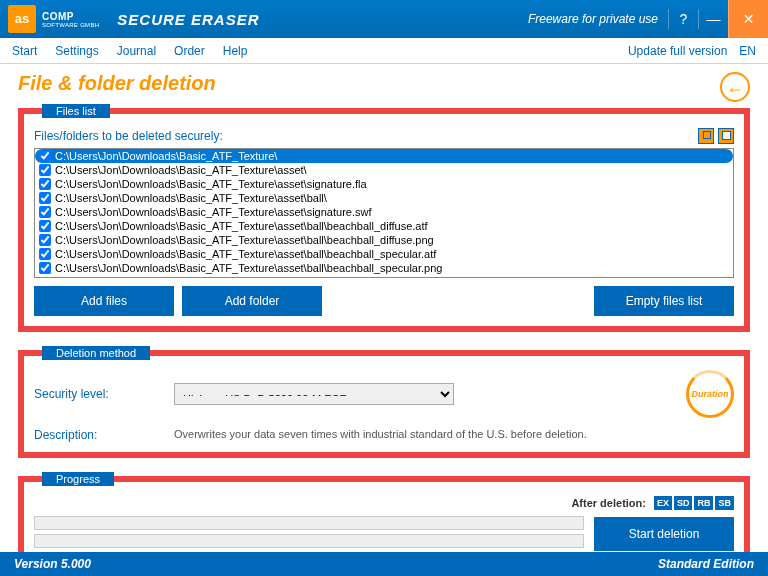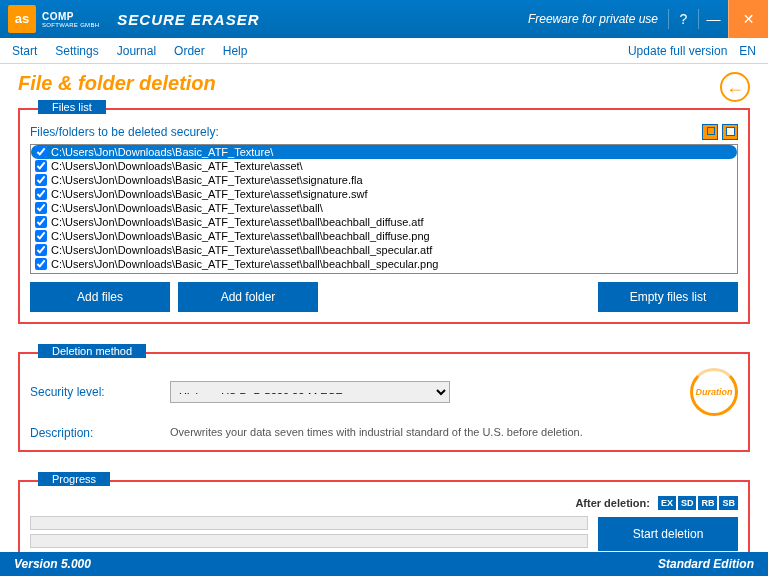--- a/index.html
+++ b/index.html
@@ -21,21 +21,21 @@
 .menubar .menu-item { margin-right: 18px; cursor: pointer; }
 .menubar .right-items { margin-left: auto; display: flex; }
 .menubar .right-items span { margin-left: 12px; cursor: pointer; }
 
 .content { padding: 8px 18px 0 18px; }
 
 .page-header { display: flex; align-items: flex-start; margin-bottom: 6px; }
 .page-title { color: #ff9800; font-size: 20px; font-weight: bold; font-style: italic; }
 .back-btn { margin-left: auto; width: 30px; height: 30px; border: 2px solid #ff9800; border-radius: 50%; display: flex; align-items: center; justify-content: center; color: #ff9800; font-size: 18px; cursor: pointer; }
 
-.groupbox { border: 2px solid #ef4444; position: relative; margin-bottom: 28px; padding: 14px 10px 10px 10px; }
+.groupbox { border: 6px solid #ef4444; position: relative; margin-bottom: 18px; padding: 14px 10px 10px 10px; }
 .groupbox .legend { position: absolute; top: -10px; left: 18px; background: #0068b8; color: #fff; padding: 1px 14px; font-size: 11px; }
 
 .files-label-row { display: flex; align-items: center; margin-bottom: 4px; }
 .files-label { color: #0068b8; font-size: 12px; }
 .icon-btns { margin-left: auto; display: flex; gap: 4px; }
 .icon-btn { width: 16px; height: 16px; background: #ff9800; border: 1px solid #0068b8; cursor: pointer; position: relative; }
 .icon-btn::after { content:''; position:absolute; top:2px; left:4px; width:6px; height:6px; border:1px solid #0068b8; }
 .icon-btn.i2::after { top:2px; left:3px; width:7px; height:7px; border:1px solid #0068b8; background:#fff6e8; }
 
 .file-list { border: 1px solid #888; height: 130px; overflow-y: scroll; font-size: 11px; background: #fff; }
@@ -129,25 +129,25 @@
         <div class="file-row">
           <input type="checkbox" checked="" style="">
           <span>C:\Users\Jon\Downloads\Basic_ATF_Texture\asset\</span>
         </div>
         <div class="file-row">
           <input type="checkbox" checked="" style="">
           <span>C:\Users\Jon\Downloads\Basic_ATF_Texture\asset\signature.fla</span>
         </div>
         <div class="file-row">
           <input type="checkbox" checked="" style="">
+          <span>C:\Users\Jon\Downloads\Basic_ATF_Texture\asset\ball\</span>
+        </div>
+        <div class="file-row">
+          <input type="checkbox" checked="" style="">
           <span>C:\Users\Jon\Downloads\Basic_ATF_Texture\asset\signature.swf</span>
-        </div>
-        <div class="file-row">
-          <input type="checkbox" checked="" style="">
-          <span>C:\Users\Jon\Downloads\Basic_ATF_Texture\asset\ball\</span>
         </div>
         <div class="file-row">
           <input type="checkbox" checked="" style="">
           <span>C:\Users\Jon\Downloads\Basic_ATF_Texture\asset\ball\beachball_diffuse.atf</span>
         </div>
         <div class="file-row">
           <input type="checkbox" checked="" style="">
           <span>C:\Users\Jon\Downloads\Basic_ATF_Texture\asset\ball\beachball_diffuse.png</span>
         </div>
         <div class="file-row">

